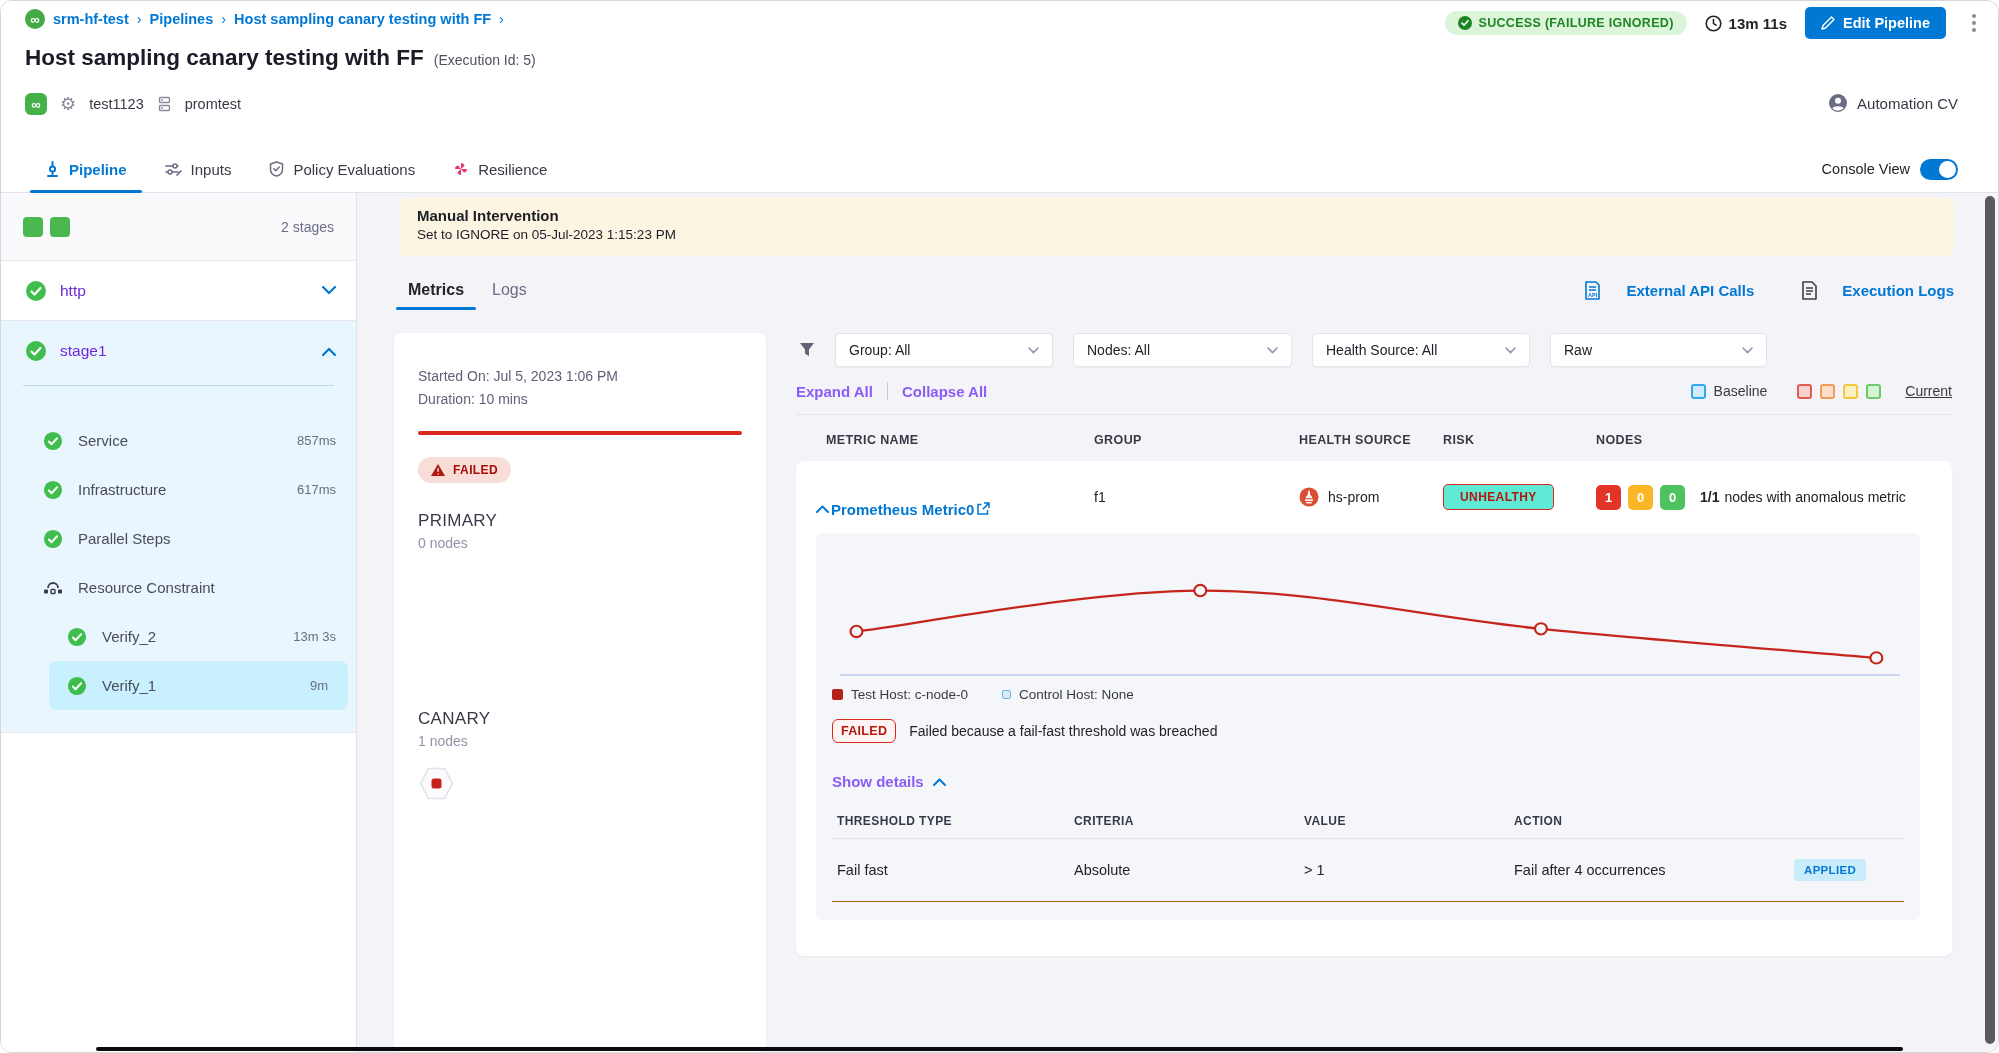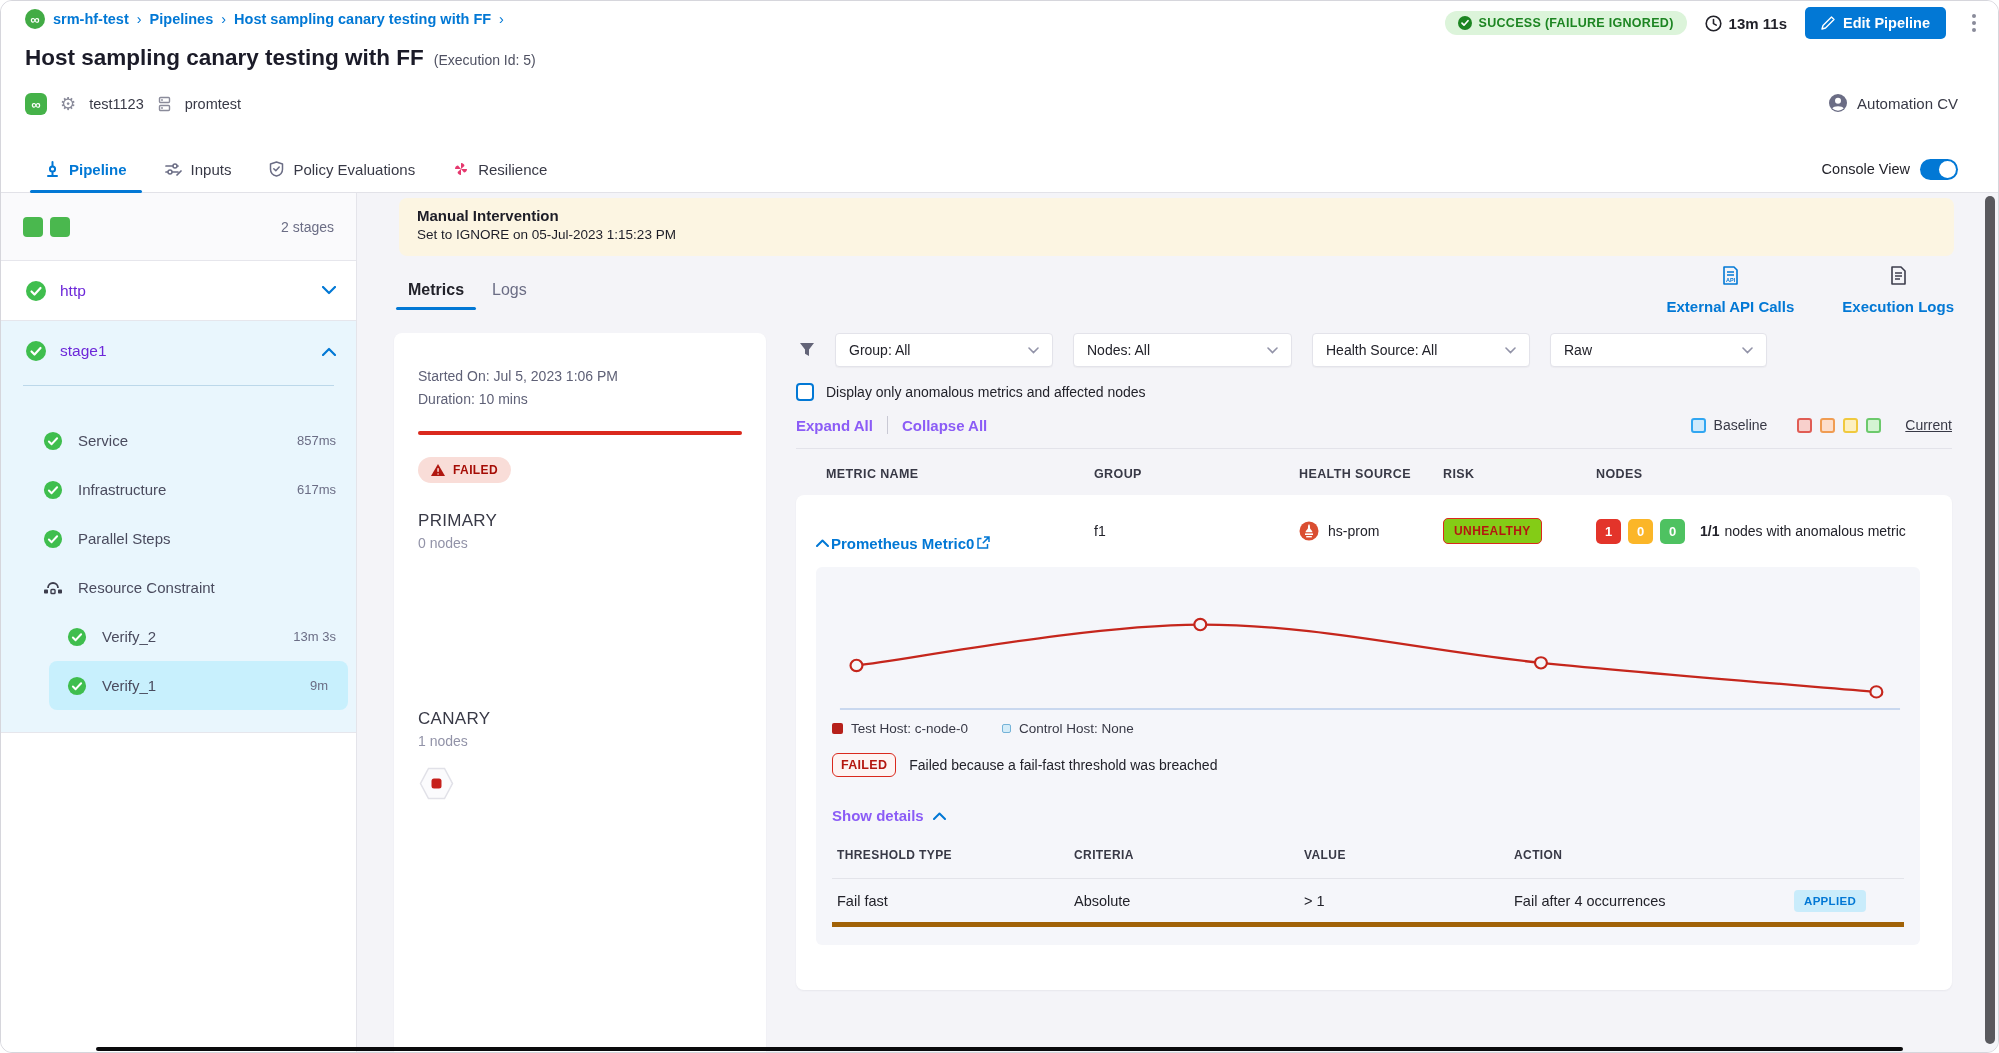--- a/index.html
+++ b/index.html
@@ -55,21 +55,21 @@
 
   
   .content { position:absolute; top:192px; left:356px; right:0; bottom:0; background:#f4f4f8; overflow:hidden; }
   .banner { margin:5px 44px 0 42px; height:58px; background:#fcf5e2; border-radius:8px; padding:9px 18px; }
   .banner .bt { font-size:15px; font-weight:bold; color:#1d1d27; }
   .banner .bs { font-size:13.5px; color:#1d1d27; margin-top:3px; }
   .ptabs { margin:12px 44px 0 37px; height:44px; display:flex; align-items:center; }
   .ptab { position:relative; height:100%; display:flex; align-items:center; padding:0 14px; font-size:16px; color:#6b6d85; cursor:pointer; }
   .ptab.active { color:#22222a; font-weight:bold; }
   .ptab.active::after { content:""; position:absolute; left:2px; right:2px; bottom:2px; height:3px; background:#0278d5; border-radius:2px; }
-  .plink { display:flex; align-items:center; gap:13px; color:#0278d5; font-size:15px; font-weight:bold; cursor:pointer;flex-direction:column; }
+  .plink { display:flex; align-items:center; gap:25px; color:#0278d5; font-size:15px; font-weight:bold; cursor:pointer; }
   .plink + .plink { margin-left:48px; }
   .main-row { display:flex; gap:30px; padding-left:37px; margin-top:21px; height:calc(100% - 140px); }
 
   
   .exec-card { width:372px; flex:0 0 auto; background:#fff; border-radius:8px; box-shadow:0 1px 2px rgba(40,41,61,.06); padding:32px 24px; height:calc(100% + 40px); }
   .exec-card .meta { font-size:14px; color:#5f6177; line-height:1.65; }
   .redbar { height:4px; border-radius:2px; background:#da291d; margin-top:20px; }
   .failed-pill { display:inline-flex; align-items:center; gap:8px; background:#f9ddd8; color:#a50c05; font-size:12px; font-weight:bold; letter-spacing:.4px; padding:6px 13px; border-radius:14px; margin-top:22px; }
   .grp-label { font-size:17px; color:#383946; letter-spacing:.3px; margin-top:28px; }
   .grp-nodes { font-size:14px; color:#9293a8; margin-top:4px; }
@@ -97,42 +97,42 @@
   .legend .cur { margin-left:16px;text-decoration:underline; }
   .hr { height:1px; background:#e3e3ea; margin-top:14px; }
   .mgrid { display:grid; grid-template-columns:268px 205px 144px 153px 1fr; align-items:center; padding-left:30px; }
   .thead { margin-top:18px; font-size:12.5px; font-weight:bold; color:#383946; letter-spacing:.4px; }
   .metric-card { margin-top:14px; background:#fff; border-radius:8px; box-shadow:0 1px 2px rgba(40,41,61,.06); height:495px; }
   .mrow { height:72px; }
   .namecell { display:flex; align-items:center; gap:2px; margin-left:-10px;margin-top:24px; }
   .mname { color:#0278d5; font-size:15px; font-weight:600; cursor:pointer; }
   .cell { font-size:14px; color:#22222a; }
   .hscell { display:flex; align-items:center; gap:9px; }
-  .riskbadge { display:inline-block; border:1.5px solid #da291d; color:#b41710; background:#84cc16; font-size:12px; font-weight:bold; letter-spacing:.4px; padding:5px 10px; border-radius:5px; }
+  .riskbadge { display:inline-block; border:1.5px solid #da291d; color:#b41710; background:#5eead4; font-size:12px; font-weight:bold; letter-spacing:.4px; padding:5px 16px; border-radius:5px; }
   .nodecell { display:flex; align-items:center; gap:7px; }
   .nbox { width:25px; height:25px; border-radius:5px; color:#fff; font-size:13px; font-weight:bold; display:flex; align-items:center; justify-content:center; }
   .nb-red{background:#e3342a}.nb-yel{background:#fbb628}.nb-grn{background:#4ec261}
   .nsum { margin-left:8px; font-size:14px; color:#22222a; }
   .nsum b { margin-right:5px; }
 
   
   .detail-panel { margin:0 32px 0 20px; background:#f5f6fa; border-radius:6px; padding:14px 16px 18px; }
   .chart { width:100%; height:132px; display:block; }
   .chart-legend { display:flex; align-items:center; gap:34px; margin-top:8px; font-size:13.5px; color:#383946; }
   .cl-item { display:flex; align-items:center; gap:8px; }
   .cl-sq { width:11px; height:11px; border-radius:2px; }
   .cl-red { background:#b6201a; }
   .cl-blue { background:#d4ecf8; border:1.5px solid #74b3d8; width:9px; height:9px; }
   .fail-row { display:flex; align-items:center; gap:13px; margin-top:17px; }
   .fail-badge { border:1.5px solid #da291d; color:#b41710; background:#fdf4f3; font-size:12.5px; font-weight:bold; letter-spacing:.3px; padding:4px 8px; border-radius:6px; }
   .fail-msg { font-size:14px; color:#22222a; }
   .showdet { display:flex; align-items:center; gap:9px; margin-top:30px; font-size:15px; }
   .tgrid { display:grid; grid-template-columns:237px 230px 210px 1fr; align-items:center; padding-left:5px; }
   .tghead { margin-top:24px; font-size:12px; font-weight:bold; color:#383946; letter-spacing:.4px; }
-  .tgrow { margin-top:16px; height:49px; border-top:1px solid #e3e4ea; border-bottom:5px solid #a16207; font-size:14.5px; color:#22222a; }
+  .tgrow { margin-top:10px; height:64px; border-top:1px solid #e3e4ea; border-bottom:1px solid #a16207; font-size:14.5px; color:#22222a; }
   .actioncell { display:flex; align-items:center; }
   .applied { margin-left:auto; margin-right:38px; background:#c9ecfb; color:#0278d5; font-size:11.5px; font-weight:bold; letter-spacing:.3px; padding:5px 10px; border-radius:4px; }
 
   
   .scroll-thumb { position:absolute; right:3px; top:195px; width:10px; height:848px; background:#59595e; border-radius:5px; }
   .btm-edge { position:absolute; bottom:1px; left:95px; right:95px; height:4px; background:#0a0a0c; border-radius:3px; }
 </style>
 </head>
 <body>
 
@@ -412,24 +412,20 @@
               </svg>
           </div>
           <div class="dd dd4">
             <span>Raw</span>
             <svg width="11" height="7" viewBox="0 0 11 7">
                 <path d="M1 1l4.5 4.5L10 1" fill="none" stroke="#9293a8" stroke-width="1.6" stroke-linecap="round"></path>
               </svg>
           </div>
         </div>
 
-        <div class="chk-row">
-          <span class="chkbox"></span>
-          <span>Display only anomalous metrics and affected nodes</span>
-        </div>
 
         <div class="links-row">
           <span class="blue-link">Expand All</span>
           <span class="vsep"></span>
           <span class="blue-link">Collapse All</span>
           <span class="legend">
             <span class="lg-sq lg-base"></span>
             <span>Baseline</span>
             <span style="width:14px"></span>
             <span class="lg-sq lg-red"></span>

